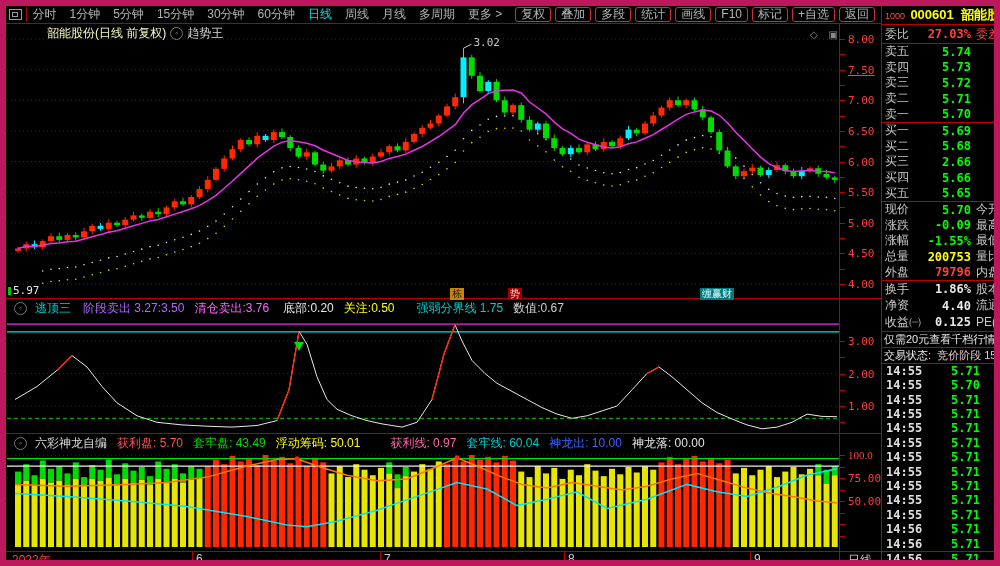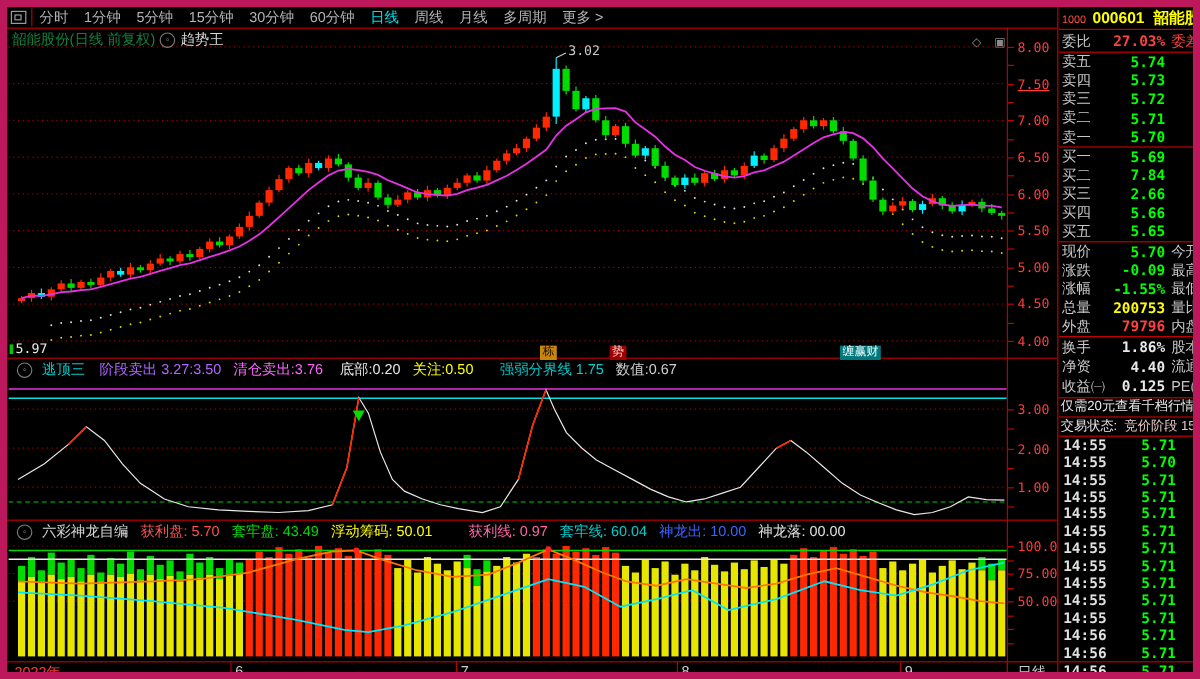--- a/index.html
+++ b/index.html
@@ -10,21 +10,21 @@
   .topbar{position:absolute;left:0;top:0;width:875px;height:17px;display:flex;align-items:center;}
   .win-icon{display:inline-block;width:11px;height:9px;border:1px solid #9a9a9a;margin:0 4px 0 3px;position:relative;}
   .win-icon:after{content:"";position:absolute;left:2px;top:2px;width:4px;height:3px;border:1px solid #9a9a9a;}
   .tb-sep{width:1px;height:15px;background:#b40000;margin-right:6px;}
   .menu-item{color:#b4b4b4;margin-right:13px;cursor:default;white-space:nowrap;}
   .menu-item.active{color:#00e0ee;}
   .tb-buttons{margin-left:auto;display:flex;gap:4px;margin-right:6px;}
   .tb-btn{border:1px solid #c83232;border-radius:3px;color:#b4b4b4;padding:0 5px;height:13px;line-height:13px;white-space:nowrap;}
   
   .title-row{position:absolute;left:4px;top:19px;display:flex;align-items:center;z-index:5;white-space:nowrap;}
-  .stock-title{color:#15803d;}
+  .stock-title{color:#fef9c3;margin-left:37px;}
   .ind-icon{display:inline-block;width:11px;height:11px;border:1px solid #787878;border-radius:50%;color:#909090;
             font-size:9px;line-height:11px;text-align:center;margin:0 4px;}
   .ind-name{color:#d8d8d8;margin-right:8px;}
   .ma-val{color:#00dc00;margin-right:9px;font-family:"DejaVu Sans Mono",monospace;}
   
   .hline{position:absolute;height:1px;background:#b40000;}
   .vline{position:absolute;width:1px;background:#b40000;}
   .axis-label{position:absolute;color:#ff3c3c;font-family:"DejaVu Sans Mono",monospace;font-size:11px;}
   .axis-tick{position:absolute;width:5px;height:1px;background:#c00000;}
   svg{position:absolute;display:block;}
@@ -76,20 +76,31 @@
         <span class="menu-item">5分钟</span>
         <span class="menu-item">15分钟</span>
         <span class="menu-item">30分钟</span>
         <span class="menu-item">60分钟</span>
         <span class="menu-item active">日线</span>
         <span class="menu-item">周线</span>
         <span class="menu-item">月线</span>
         <span class="menu-item">多周期</span>
         <span class="menu-item">更多 &gt;</span>
       </nav>
+    <div class="tb-buttons" id="topbar-buttons">
+        <span class="tb-btn">复权</span>
+        <span class="tb-btn">叠加</span>
+        <span class="tb-btn">多段</span>
+        <span class="tb-btn">统计</span>
+        <span class="tb-btn">画线</span>
+        <span class="tb-btn">F10</span>
+        <span class="tb-btn">标记</span>
+        <span class="tb-btn">+自选</span>
+        <span class="tb-btn">返回</span>
+      </div>
   </div>
   <div class="hline" style="left:0;top:17px;width:1000px;"></div>
 
   <div class="title-row">
     <span class="stock-title">韶能股份(日线 前复权)</span>
     <span class="ind-icon">◦</span>
     <span class="ind-name">趋势王</span>
   </div>
 
   <div class="corner-icons">◇ ▣</div>
@@ -710,21 +721,21 @@
       <div class="axis-tick" style="left: 834px; top: 278px;"></div>
       <div class="axis-label" style="left: 842px; top: 329px;">3.00</div>
       <div class="axis-label" style="left: 842px; top: 361.5px;">2.00</div>
       <div class="axis-label" style="left: 842px; top: 394px;">1.00</div>
       <div class="axis-tick" style="left: 834px; top: 335px;"></div>
       <div class="axis-tick" style="left: 834px; top: 351.25px;"></div>
       <div class="axis-tick" style="left: 834px; top: 367.5px;"></div>
       <div class="axis-tick" style="left: 834px; top: 383.75px;"></div>
       <div class="axis-tick" style="left: 834px; top: 400px;"></div>
       <div class="axis-tick" style="left: 834px; top: 416.25px;"></div>
-      <div class="axis-label" style="left: 842px; top: 443px;">100.0</div>
+      <div class="axis-label" style="left: 842px; top: 443px; font-family: Liberation Serif, serif;">100.0</div>
       <div class="axis-label" style="left: 842px; top: 466px;">75.00</div>
       <div class="axis-label" style="left: 842px; top: 489px;">50.00</div>
       <div class="axis-tick" style="left: 834px; top: 449px;"></div>
       <div class="axis-tick" style="left: 834px; top: 460.5px;"></div>
       <div class="axis-tick" style="left: 834px; top: 472px;"></div>
       <div class="axis-tick" style="left: 834px; top: 483.5px;"></div>
       <div class="axis-tick" style="left: 834px; top: 495px;"></div>
       <div class="axis-tick" style="left: 834px; top: 506.5px;"></div>
       <div class="axis-tick" style="left: 834px; top: 518px;"></div>
       <div class="axis-tick" style="left: 834px; top: 529.5px;"></div>
@@ -815,21 +826,21 @@
         </div>
       </div>
     <div class="rp-div"></div>
     <div id="rp-bids">
         <div class="rp-row" style="height: 15.6px;">
           <span class="rp-label">买一</span>
           <span class="rp-val c-green">5.69</span>
         </div>
         <div class="rp-row" style="height: 15.6px;">
           <span class="rp-label">买二</span>
-          <span class="rp-val c-green">7.84</span>
+          <span class="rp-val c-green">5.68</span>
         </div>
         <div class="rp-row" style="height: 15.6px;">
           <span class="rp-label">买三</span>
           <span class="rp-val c-green">2.66</span>
         </div>
         <div class="rp-row" style="height: 15.6px;">
           <span class="rp-label">买四</span>
           <span class="rp-val c-green">5.66</span>
         </div>
         <div class="rp-row" style="height: 15.6px;">

